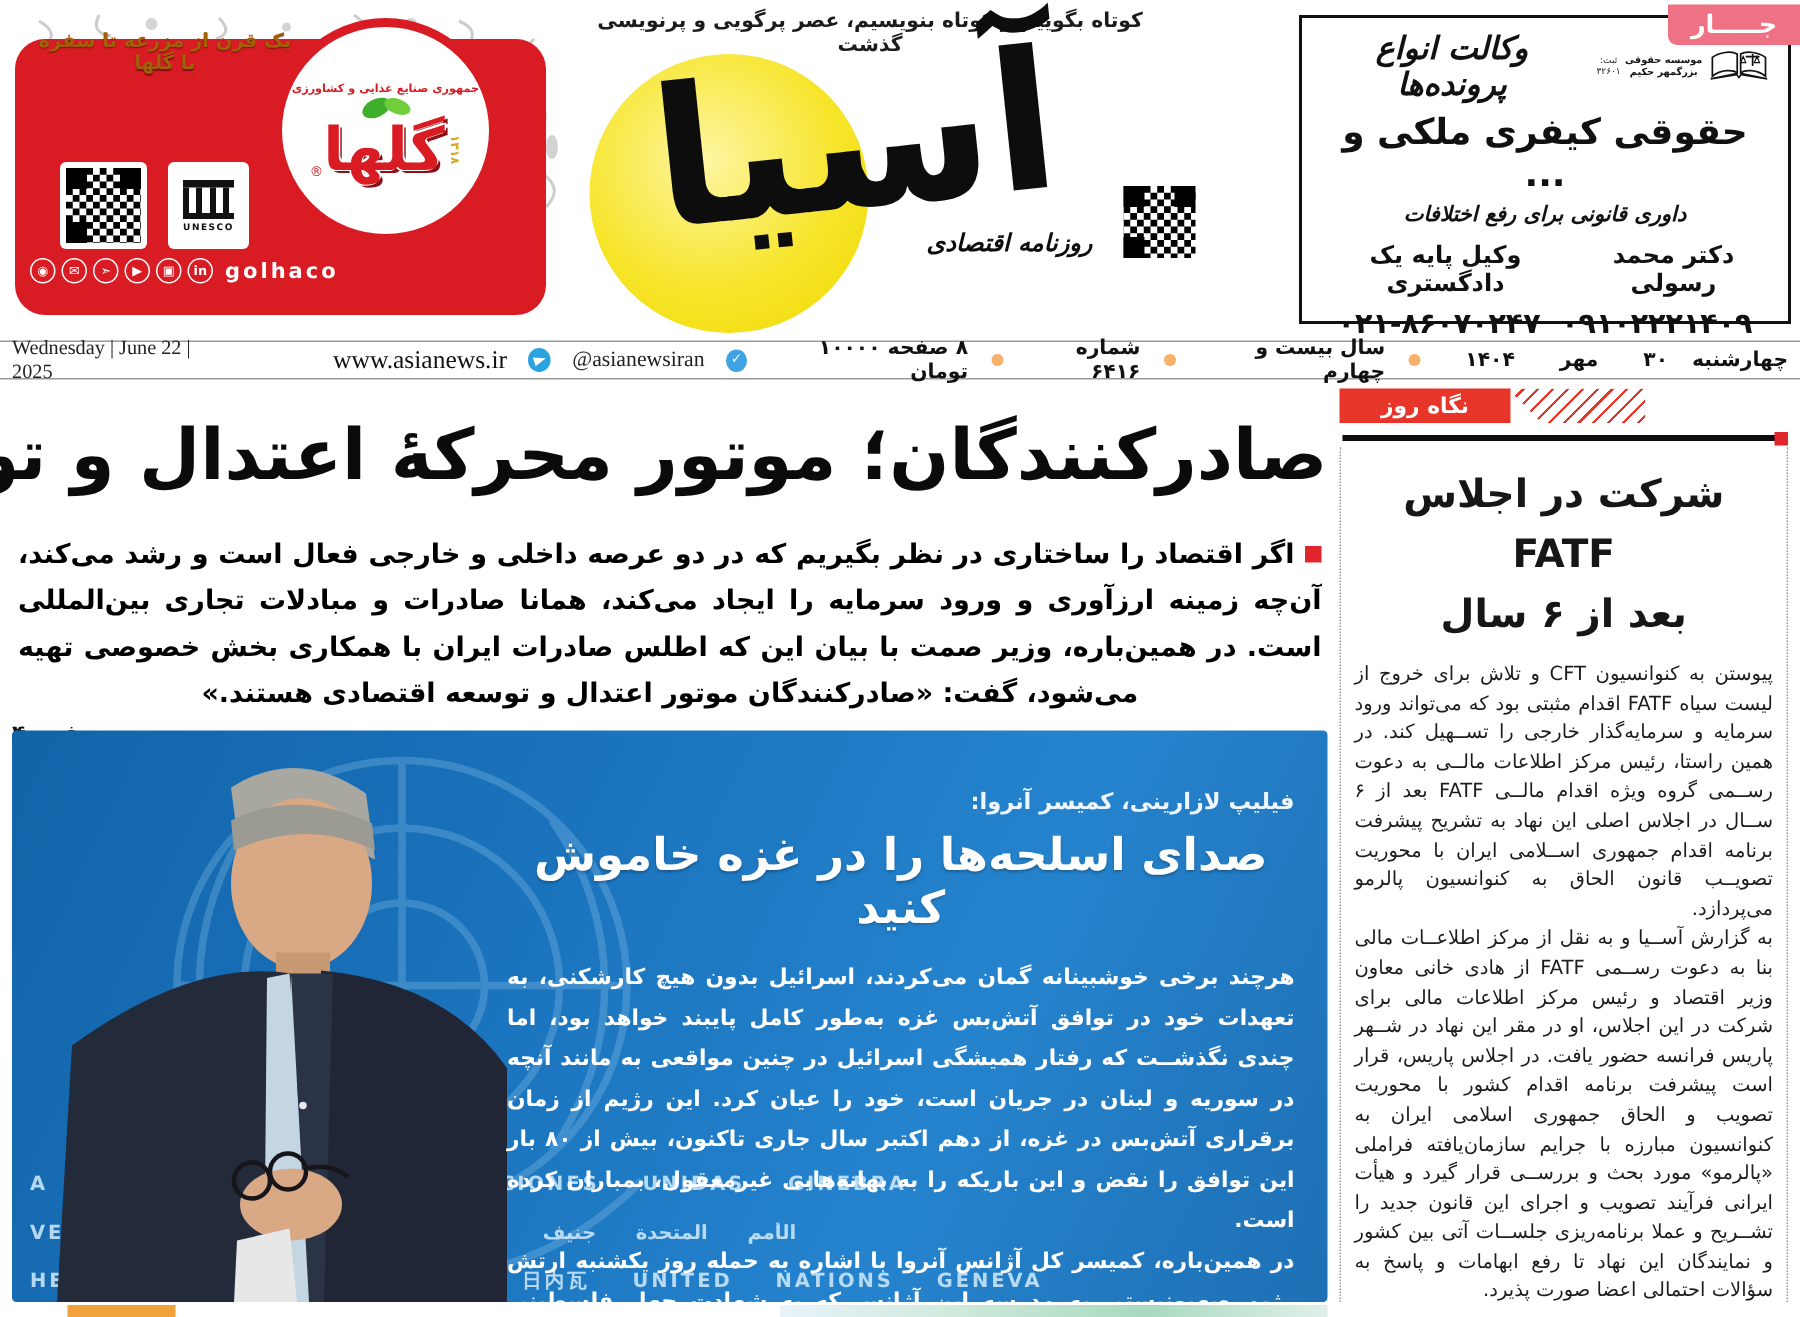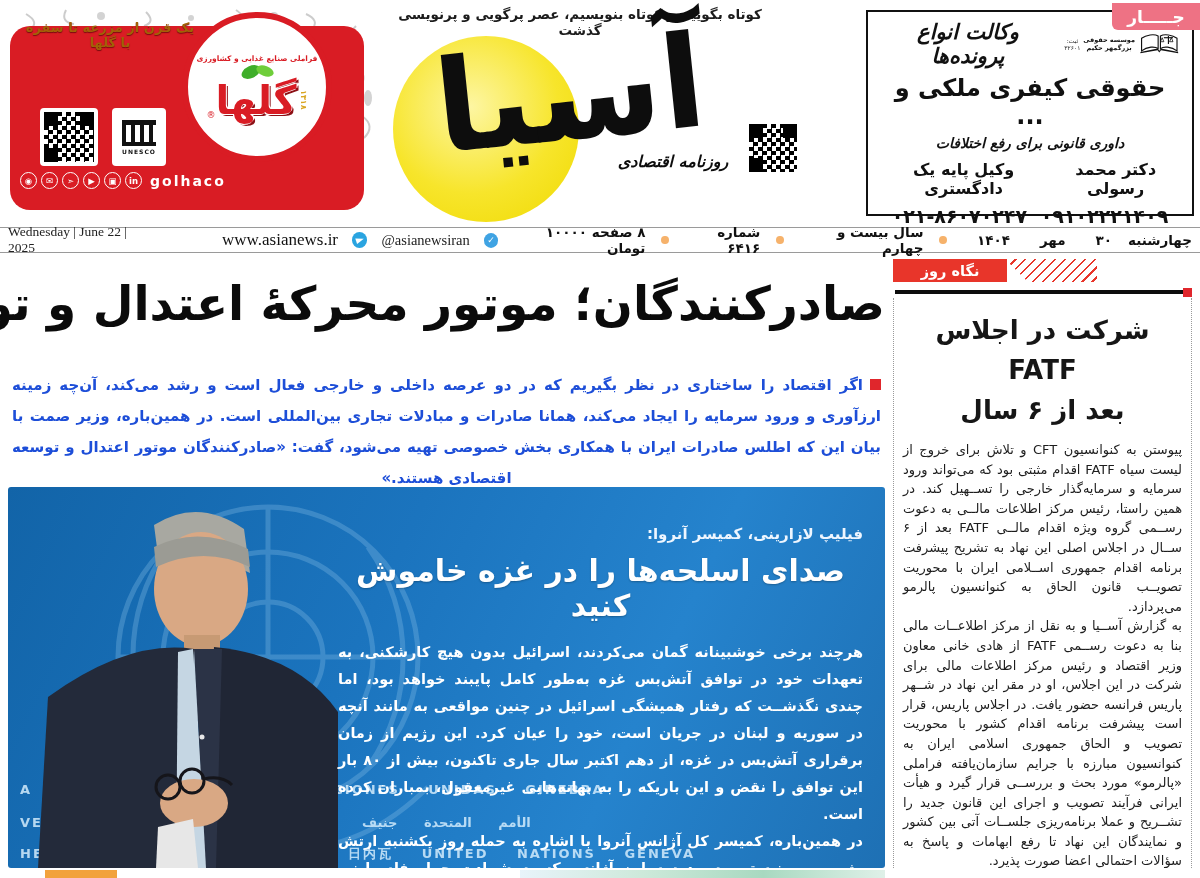--- a/index.html
+++ b/index.html
@@ -81,21 +81,21 @@
   .verified { width:15px; height:15px; border-radius:50%; background:#3fa3e3; color:#fff; font-size:9px;
     display:flex; align-items:center; justify-content:center; }
   .fa-date { margin-left:auto; display:flex; direction:rtl; align-items:center; gap:16px;
     font-size:13.5px; font-weight:bold; color:#111; }
   .fa-date .gap-big { margin-left:14px; }
   .odot { width:8px; height:8px; border-radius:50%; background:#f6b26b; }
   
   .lead { position:absolute; left:8px; top:258px; width:877px; direction:rtl; }
   .lead-headline { text-align:center; font-size:47px; font-weight:900; color:#0b0b0b;
     white-space:nowrap; line-height:92px; letter-spacing:-1px; }
-  .lead-body { margin-top:20px; font-size:15px; font-weight:bold; color:#1d4ed8; line-height:31px;
+  .lead-body { margin-top:4px; font-size:18px; font-weight:bold; color:#000000; line-height:31px;
     text-align:justify; text-align-last:center; padding:0 4px; }
   .red-bullet { display:inline-block; width:11px; height:11px; background:#e0262c; margin-left:7px; vertical-align:baseline; }
   .lead-pageref { font-size:15px; font-weight:900; text-align:left; margin-top:2px; }
   
   .day-view { position:absolute; left:893px; top:259px; width:299px; height:619px; direction:rtl; }
   .dv-labelrow { position:relative; height:23px; }
   .dv-label { position:absolute; left:0; top:0; width:114px; height:23px; background:#e8352a; color:#fff;
     font-size:14.5px; font-weight:bold; display:flex; align-items:center; justify-content:center; }
   .dv-hatch { position:absolute; left:112px; top:0; width:92px; height:23px;
     background:repeating-linear-gradient(135deg, #e8352a 0 1.5px, rgba(232,53,42,0) 1.5px 7px);
@@ -142,21 +142,21 @@
           <circle cx="185" cy="12" r="3"></circle>
           <circle cx="268" cy="10" r="4"></circle>
         <ellipse cx="338" cy="40" rx="5" ry="9"></ellipse>
           <ellipse cx="362" cy="92" rx="4" ry="8"></ellipse>
           <ellipse cx="340" cy="190" rx="6" ry="4"></ellipse>
       </g>
     </svg>
     <div class="golha-red"></div>
     <div class="golha-ribbon">یک قرن از مزرعه تا سفره با گلها</div>
     <div class="golha-circle">
-      <div class="golha-tagline">فراملی صنایع غذایی و کشاورزی</div>
+      <div class="golha-tagline">جمهوری صنایع غذایی و کشاورزی</div>
       <svg width="56" height="16" viewBox="0 0 56 16">
         <ellipse cx="22" cy="8" rx="10" ry="6" fill="#3fae2a" transform="rotate(-25 22 8)"></ellipse>
         <ellipse cx="36" cy="7" rx="9" ry="5" fill="#6fce3a" transform="rotate(20 36 7)"></ellipse>
       </svg>
       <div class="golha-brand-row">
         <span class="golha-year">۱۳۱۸</span>
         <span class="golha-brand">گلها</span>
         <span class="golha-r">®</span>
       </div>
     </div>

